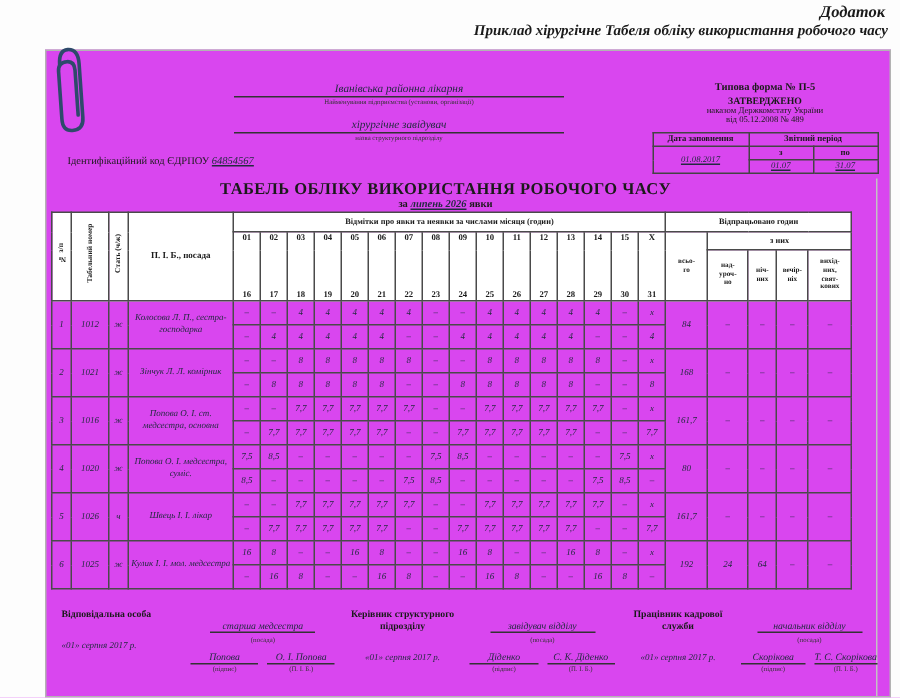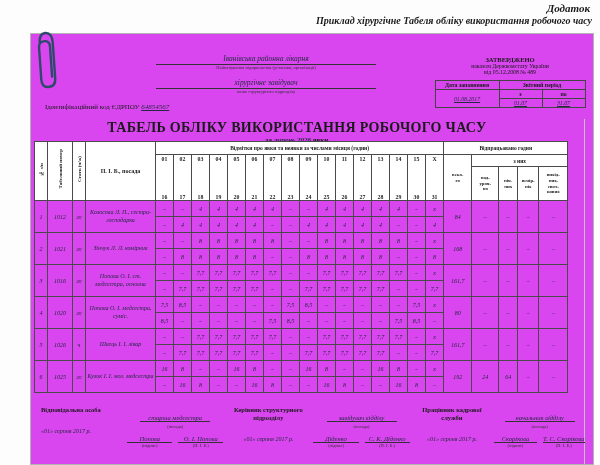--- a/index.html
+++ b/index.html
@@ -28,21 +28,21 @@
   .fr-title    { font-size:7px;   font-weight:bold; }
   .fr-approved { font-size:6.5px; font-weight:bold; margin-top:2px; }
   .fr-line     { font-size:5.8px; }
   table.mini { border-collapse:collapse; width:150px; margin:5px auto 0 auto; table-layout:fixed; }
   table.mini th, table.mini td { border:0.8px solid #444; font-size:5.8px; text-align:center; padding:1px; }
   table.mini th { font-weight:bold; }
 
   .id-line { position:absolute; left:14px; top:69px; font-size:7px; }
 
   .doc-title { position:absolute; left:30px; right:60px; top:86px; text-align:center; }
-  .doc-title .t1 { font-size:14px; font-weight:bold; letter-spacing:0.3px; }
+  .doc-title .t1 { font-size:11px; font-weight:bold; letter-spacing:0.3px; }
   .doc-title .t2 { font-size:7px;  font-weight:bold; }
 
   table.ts { position:absolute; left:3px; top:107px; width:533px; border-collapse:collapse; table-layout:fixed; }
   table.ts th, table.ts td { border:0.8px solid #4a4a4a; text-align:center; vertical-align:middle; padding:0; }
   table.ts thead th { font-weight:bold; background:#fff; }
   .rot-cell { height:59px; }
   .rot { writing-mode:vertical-rl; transform:rotate(180deg); font-size:5px; font-weight:bold; white-space:nowrap; line-height:1; display:inline-block; }
   .h-name  { font-size:6px; }
   .h-group { font-size:5.5px; height:13px; }
   .h-worked{ font-size:5.5px; }
@@ -86,20 +86,21 @@
     <div class="edge-line"></div>
 
     <div class="fillins">
       <div class="fill-line hand">Іванівська районна лікарня</div>
       <div class="hint">Найменування підприємства (установи, організації)</div>
       <div class="fill-line hand">хірургічне завідувач</div>
       <div class="hint">назва структурного підрозділу</div>
     </div>
 
     <div class="form-right">
+      <div class="fr-title">Типова форма № П-5</div>
       <div class="fr-approved">ЗАТВЕРДЖЕНО</div>
       <div class="fr-line">наказом Держкомстату України</div>
       <div class="fr-line">від 05.12.2008 № 489</div>
       <table class="mini">
         <colgroup>
             <col style="width:64px">
             <col style="width:43px">
             <col style="width:43px">
           </colgroup>
         <tbody>

